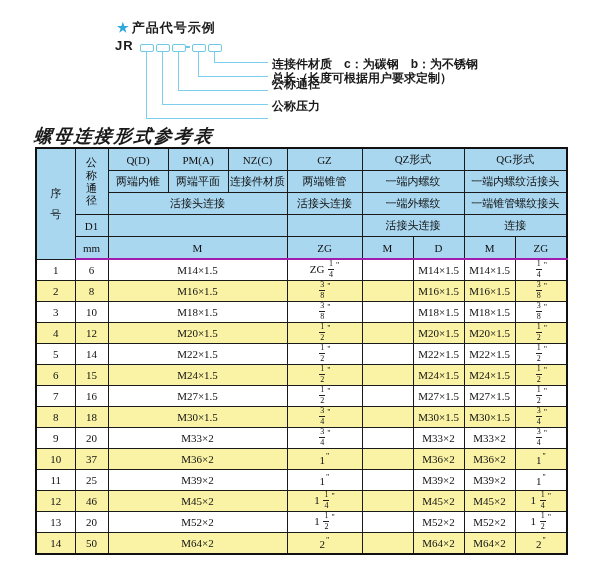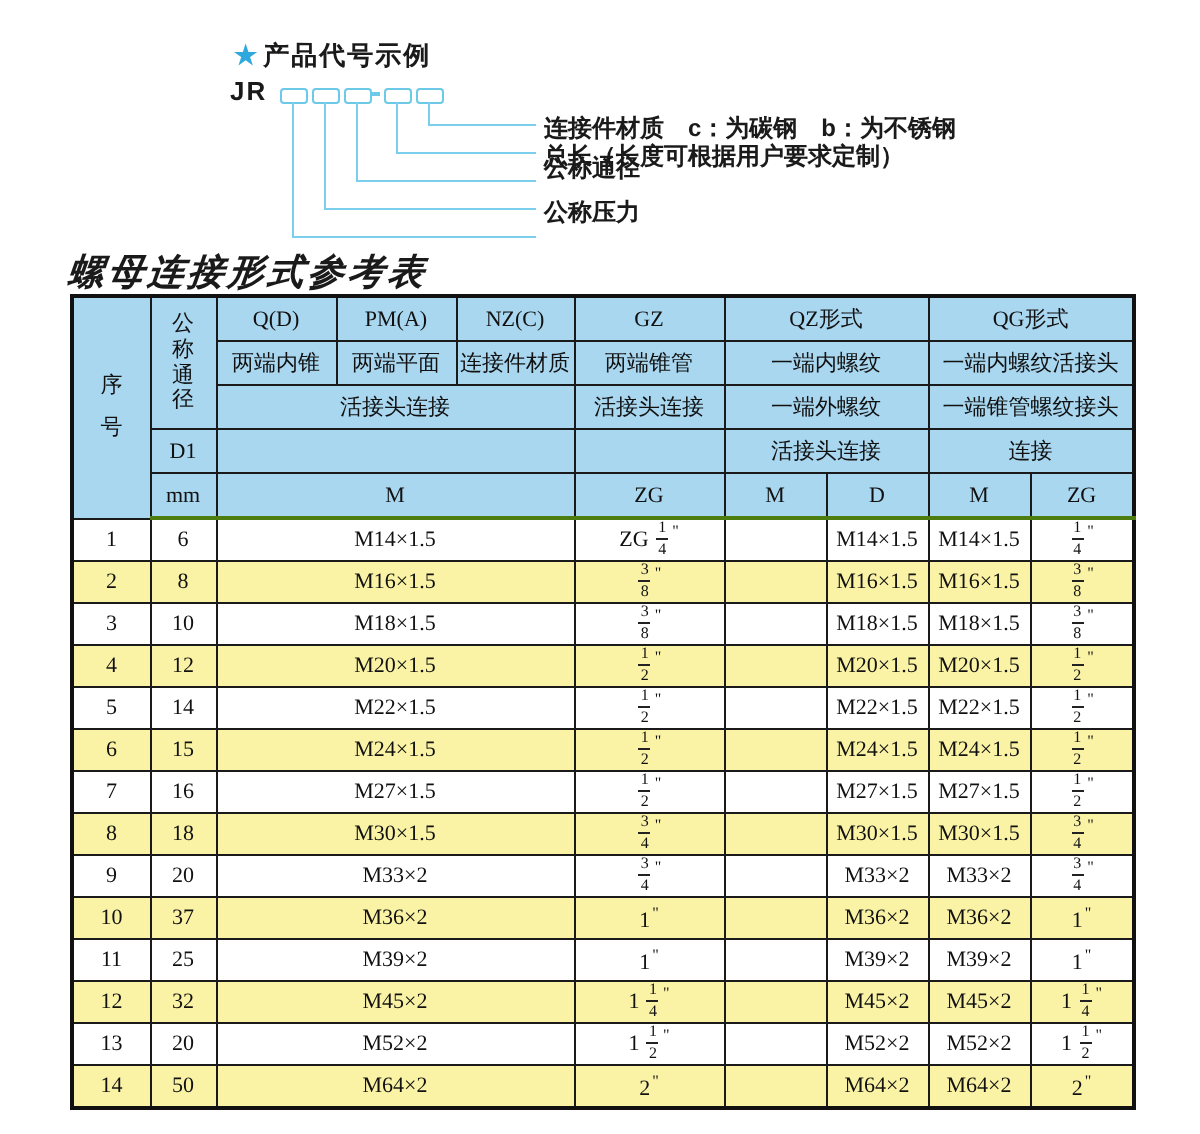--- a/index.html
+++ b/index.html
@@ -27,21 +27,21 @@
   .tbl-title{position:absolute;left:34px;top:124px;font-size:18px;font-weight:bold;font-style:italic;
              letter-spacing:2px;font-family:"Liberation Serif",serif;transform:skewX(-6deg);}
 
   
   table.ref{position:absolute;left:35px;top:147px;width:531px;border-collapse:collapse;table-layout:fixed;
             font-family:"Liberation Serif","DejaVu Serif",serif;font-size:11px;color:#111;
             border:2px solid #111;}
   table.ref th,table.ref td{border:1px solid #1a1a1a;text-align:center;vertical-align:middle;
             padding:0 1px;font-weight:normal;overflow:hidden;}
   table.ref thead th{background:#a9d7f0;height:21px;}
-  table.ref thead tr.last th{border-bottom:2px solid #4d7c0f;}
+  table.ref thead tr.last th{border-bottom:2px solid #a21caf;}
   table.ref tbody td{height:20px;background:#ffffff;}
   table.ref tbody tr.alt td{background:#faf3a5;}
   .vcell{vertical-align:middle;}
   .vstack div{line-height:1.15;}
   .gap-lg div{margin:8px 0;}
   .frac{display:inline-flex;flex-direction:column;vertical-align:middle;line-height:1;
         font-size:8px;margin:0 1px;position:relative;top:-1px;}
   .frac .fn{border-bottom:1px solid #222;padding:0 1px 1px 1px;}
   .frac .fd{padding-top:1px;}
   .inch{font-size:8px;vertical-align:super;margin-left:1px;}
@@ -288,21 +288,21 @@
           <td>25</td>
           <td colspan="3">M39×2</td>
           <td>1<span class="inch">"</span></td>
           <td></td>
           <td>M39×2</td>
           <td>M39×2</td>
           <td>1<span class="inch">"</span></td>
         </tr>
         <tr class="alt">
           <td>12</td>
-          <td>32</td>
+          <td>46</td>
           <td colspan="3">M45×2</td>
           <td>1 <span class="frac">
               <span class="fn">1</span>
               <span class="fd">4</span>
             </span><span class="inch">"</span></td>
           <td></td>
           <td>M45×2</td>
           <td>M45×2</td>
           <td>1 <span class="frac">
               <span class="fn">1</span>

